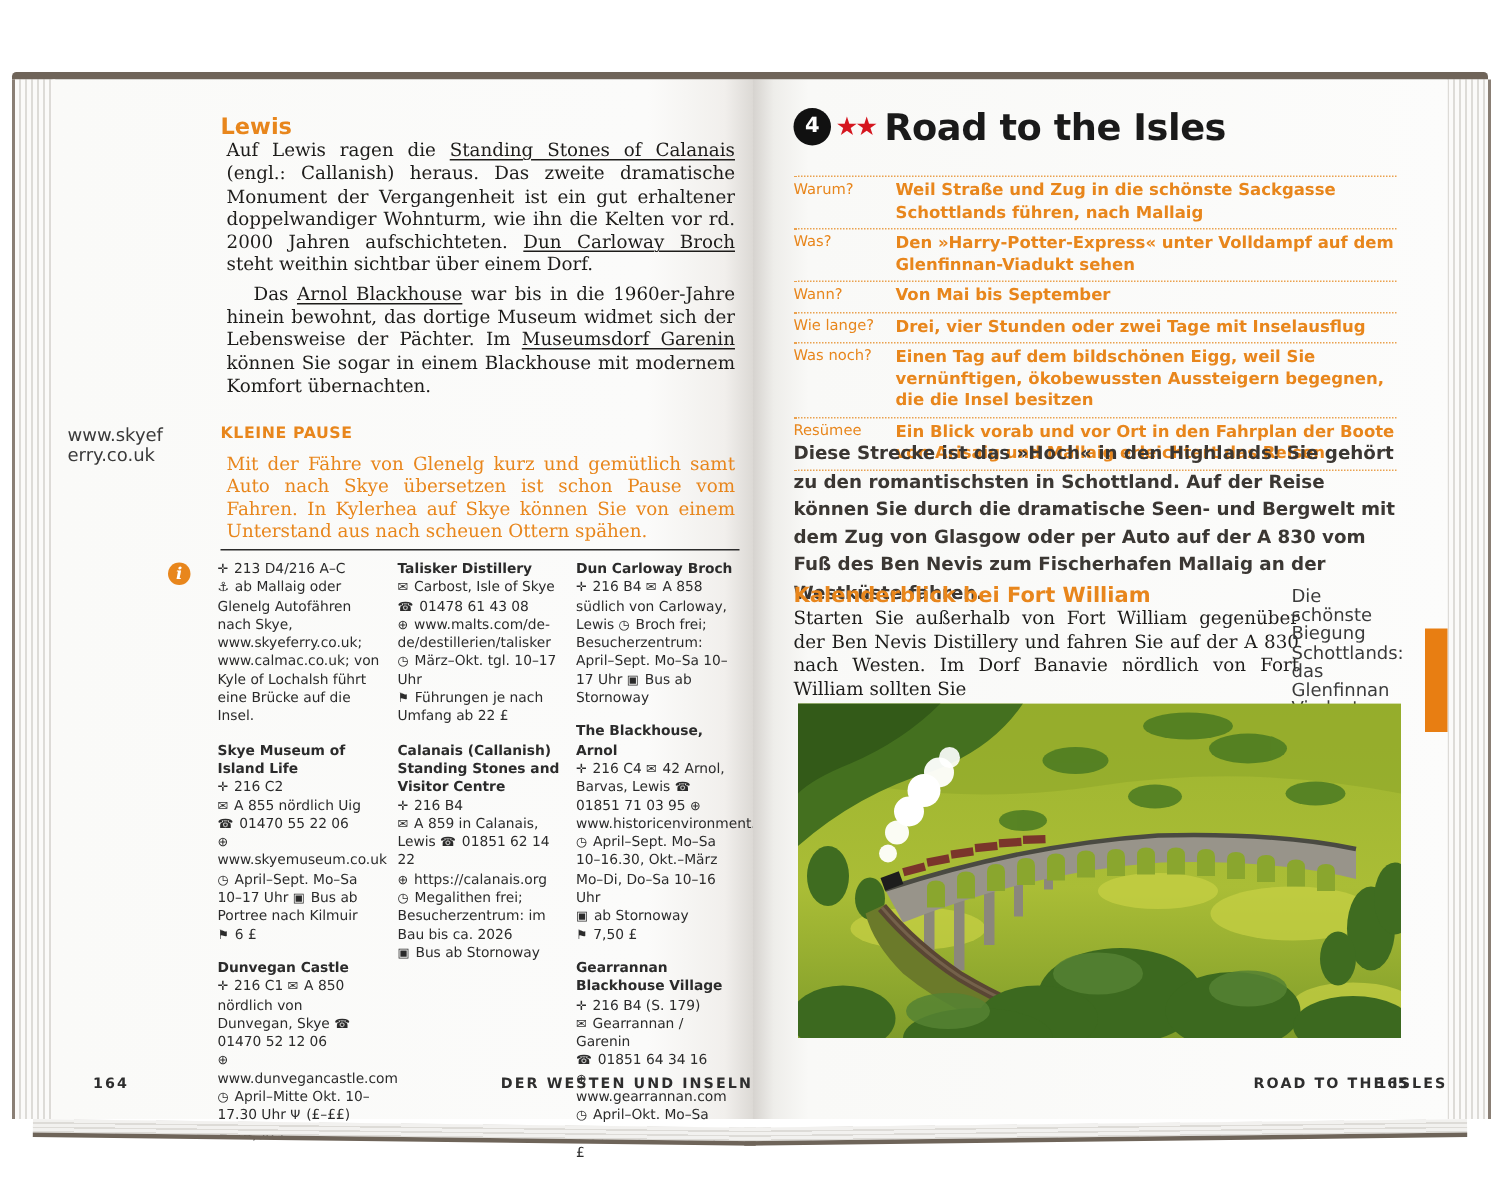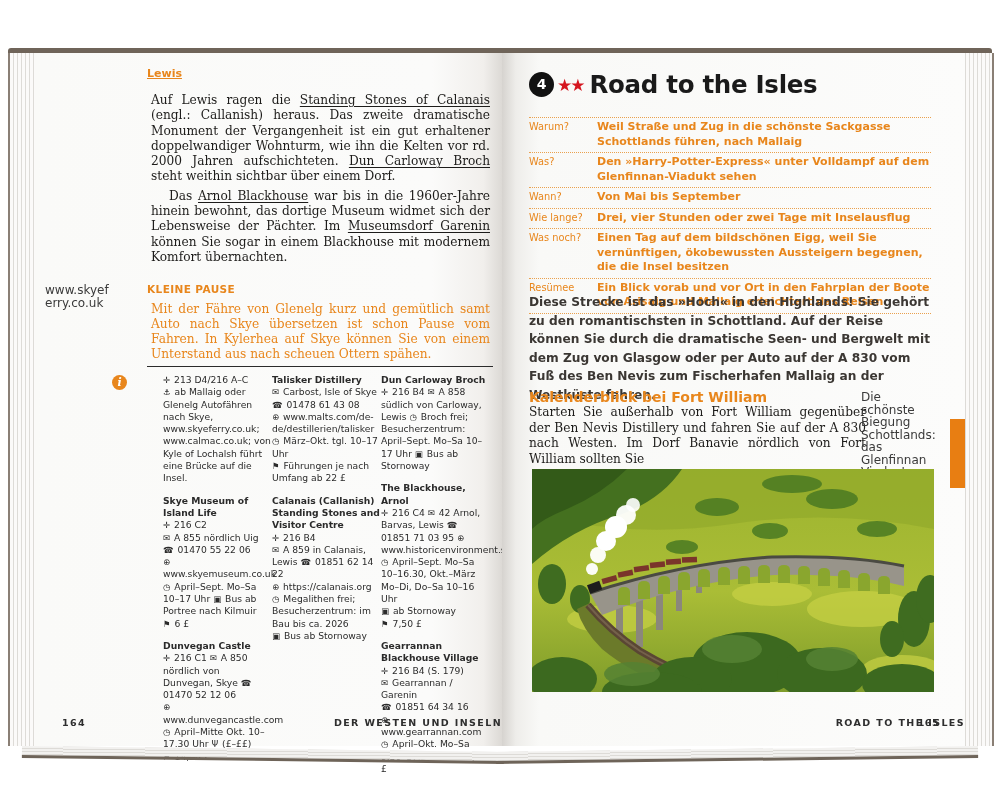--- a/index.html
+++ b/index.html
@@ -14,37 +14,37 @@
   .page{position:absolute;top:5px;height:693px;}
   .page-left{left:27px;width:467px;background:linear-gradient(90deg,#fafaf8 0%,#fbfbfa 85%,#f1efec 96%,#dcd9d5 100%);}
   .page-right{left:494px;width:463px;background:linear-gradient(90deg,#d6d3cf 0%,#eeedea 3%,#f9f9f7 8%,#fcfcfb 100%);}
   .bottom-edge{position:absolute;left:14px;right:14px;top:698px;height:18px;}
   .be-half{position:absolute;top:0;width:50.4%;height:9px;
       background:repeating-linear-gradient(180deg,#f2f1ef 0 2px,#dddbd7 2px 3px);border-bottom:3px solid #6e6459;}
   .be-left{left:0;transform:rotate(0.7deg);transform-origin:left top;}
   .be-right{right:0;transform:rotate(-0.7deg);transform-origin:right top;}
 
   
-  .lp-heading{position:absolute;left:112px;top:14px;font-size:11px;font-weight:bold;color:#E8861C;text-decoration:underline;}
+  .lp-heading{position:absolute;left:112px;top:22px;font-size:15px;font-weight:bold;color:#E8861C;}
   .lp-flow{position:absolute;left:112px;top:36px;width:347px;font-family:"DejaVu Serif",serif;
       font-size:12.2px;line-height:15.3px;color:#1d1c1a;text-align:justify;}
   .lp-flow p{margin:4px;}
   .lp-flow p.indent{text-indent:18px;}
   .u{text-decoration:underline;text-underline-offset:2px;}
   .b{font-weight:normal;}
   .pause-head{font-family:"DejaVu Sans",sans-serif;font-size:10.5px;font-weight:bold;
       letter-spacing:.4px;color:#E8861C;margin:17px 0 3px 0 !important;}
   .pause-par{color:#E8861C;}
   .margin-note{position:absolute;font-size:12px;line-height:12.5px;color:#3a3a3a;}
   .mn-left{left:10px;top:231px;width:66px;word-break:break-all;}
   .info-rule{position:absolute;left:112px;top:313px;width:346px;border-top:1px solid #2b2b2b;}
   .info-badge{position:absolute;left:77px;top:322px;width:15px;height:15px;border-radius:50%;
       background:#E8861C;color:#fff;text-align:center;font-family:"DejaVu Serif",serif;
       font-style:italic;font-weight:bold;font-size:11px;line-height:15px;}
-  .info-cols{position:absolute;left:128px;top:321px;width:348px;display:flex;gap:0;}
+  .info-cols{position:absolute;left:110px;top:321px;width:348px;display:flex;gap:11px;}
   .info-col{width:109px;font-size:9.2px;line-height:12.3px;color:#2b2b2b;}
   .entry{margin-bottom:10px;}
   .etitle{font-weight:bold;}
   .ic{font-size:8.5px;margin-right:1px;}
   .footer{position:absolute;top:664px;left:0;right:0;font-size:9.5px;font-weight:600;
       letter-spacing:1.4px;color:#2e2e2e;}
   .footer .pnum{position:absolute;top:0;}
   .footer .ptitle{display:block;text-align:right;}
   .pl-num{left:27px;}
   .pr-num{right:26px;letter-spacing:.5px;}

